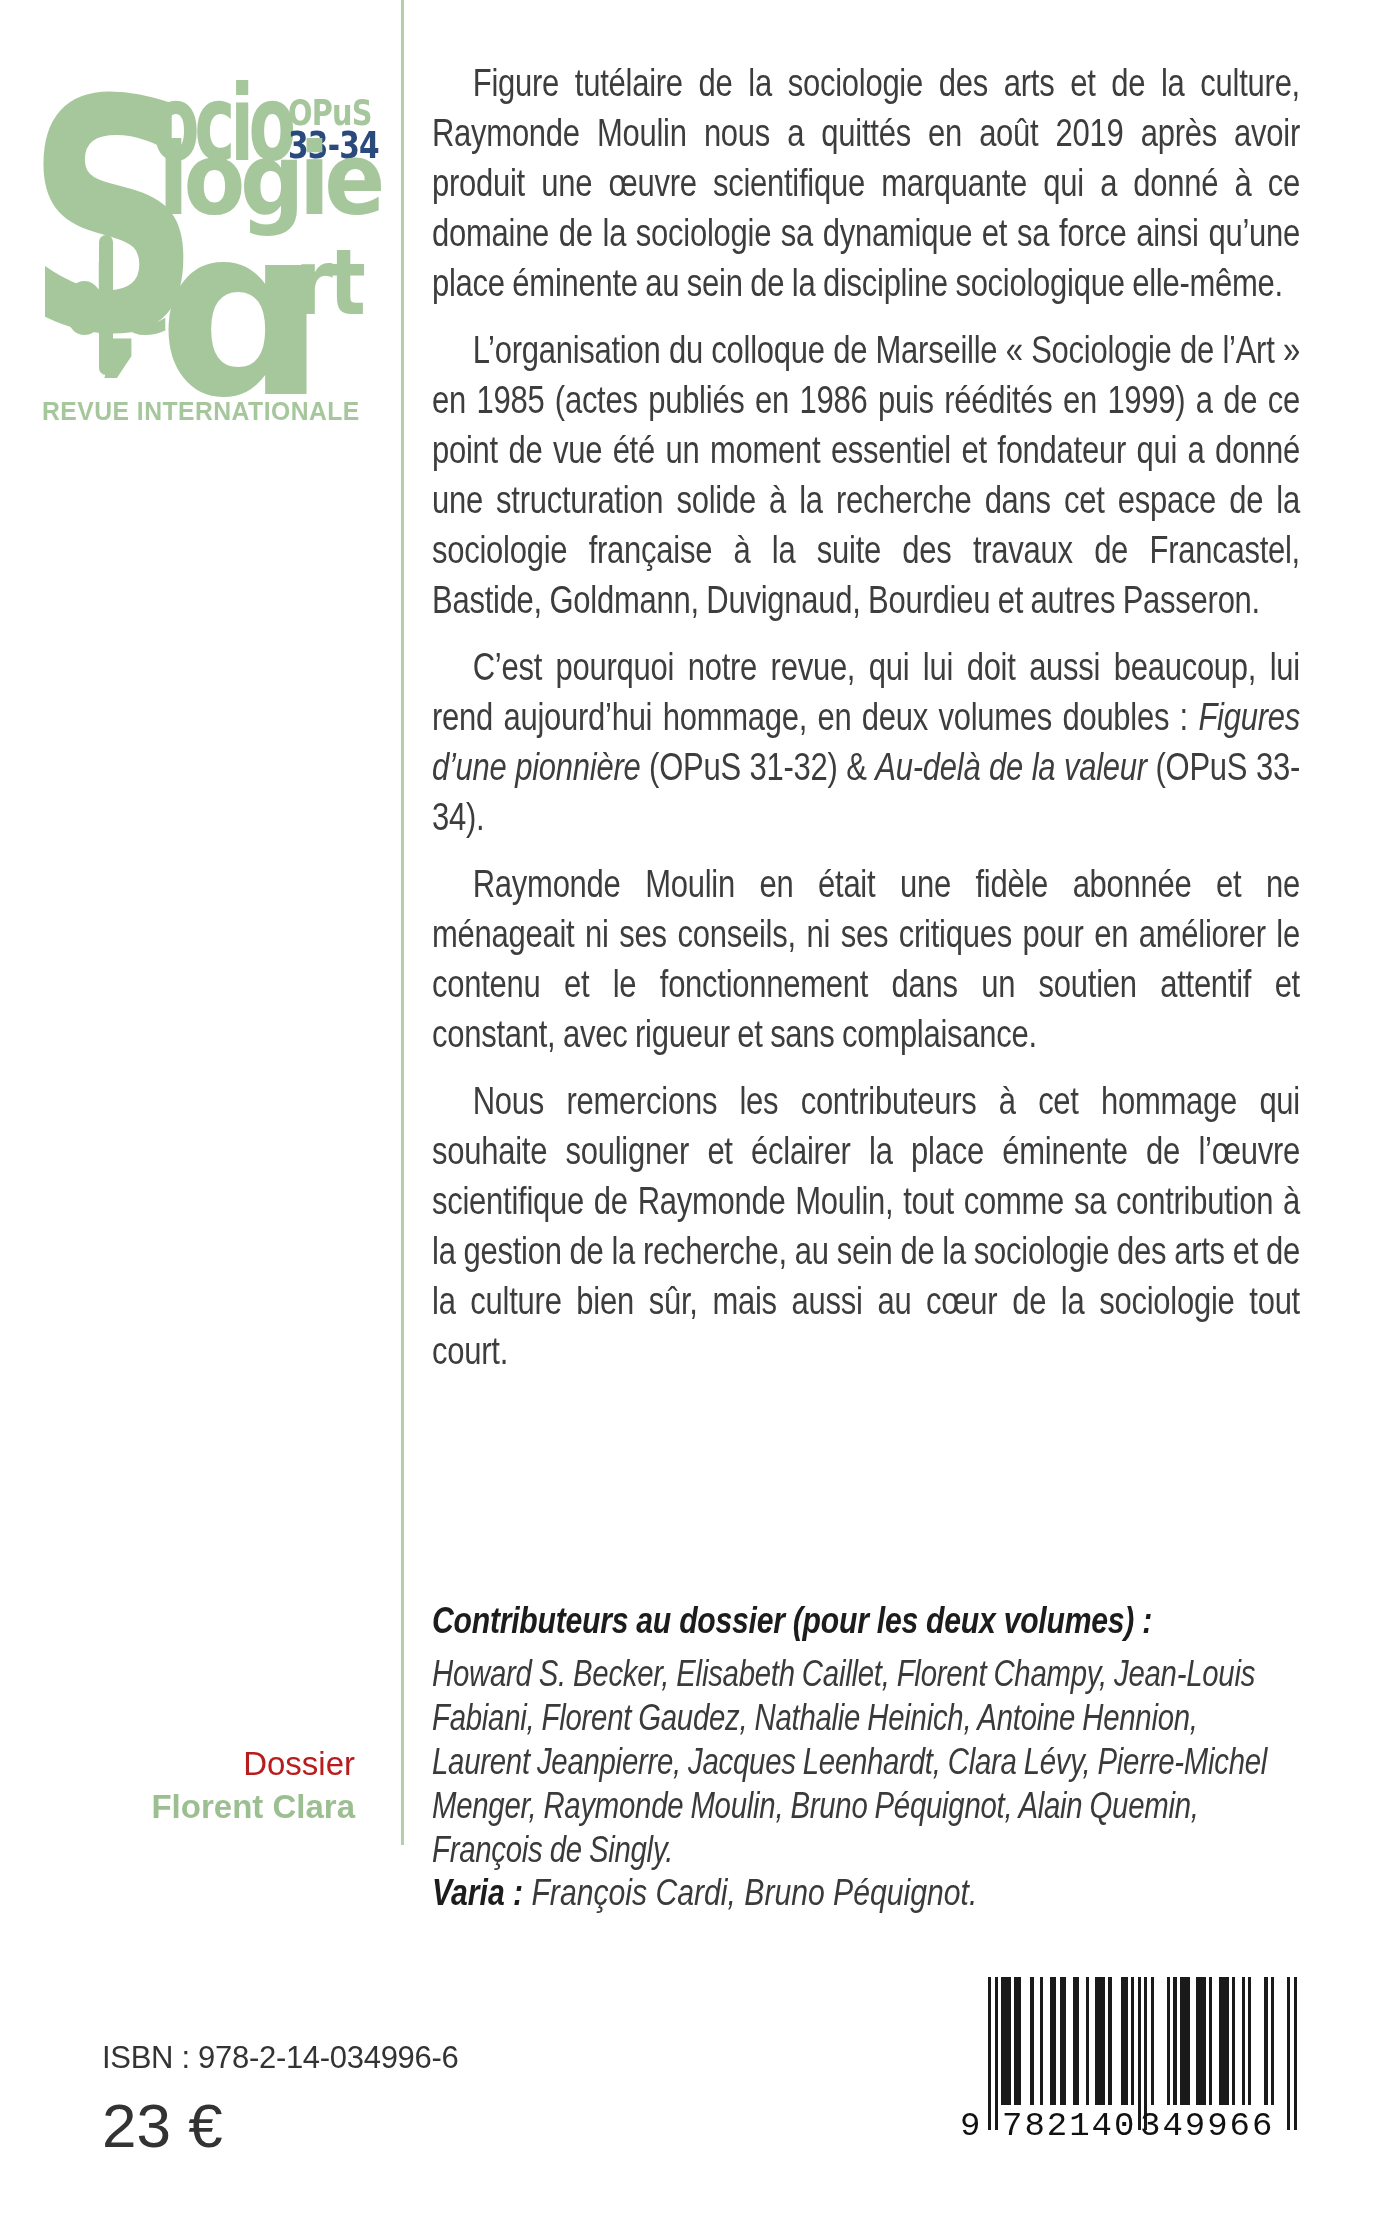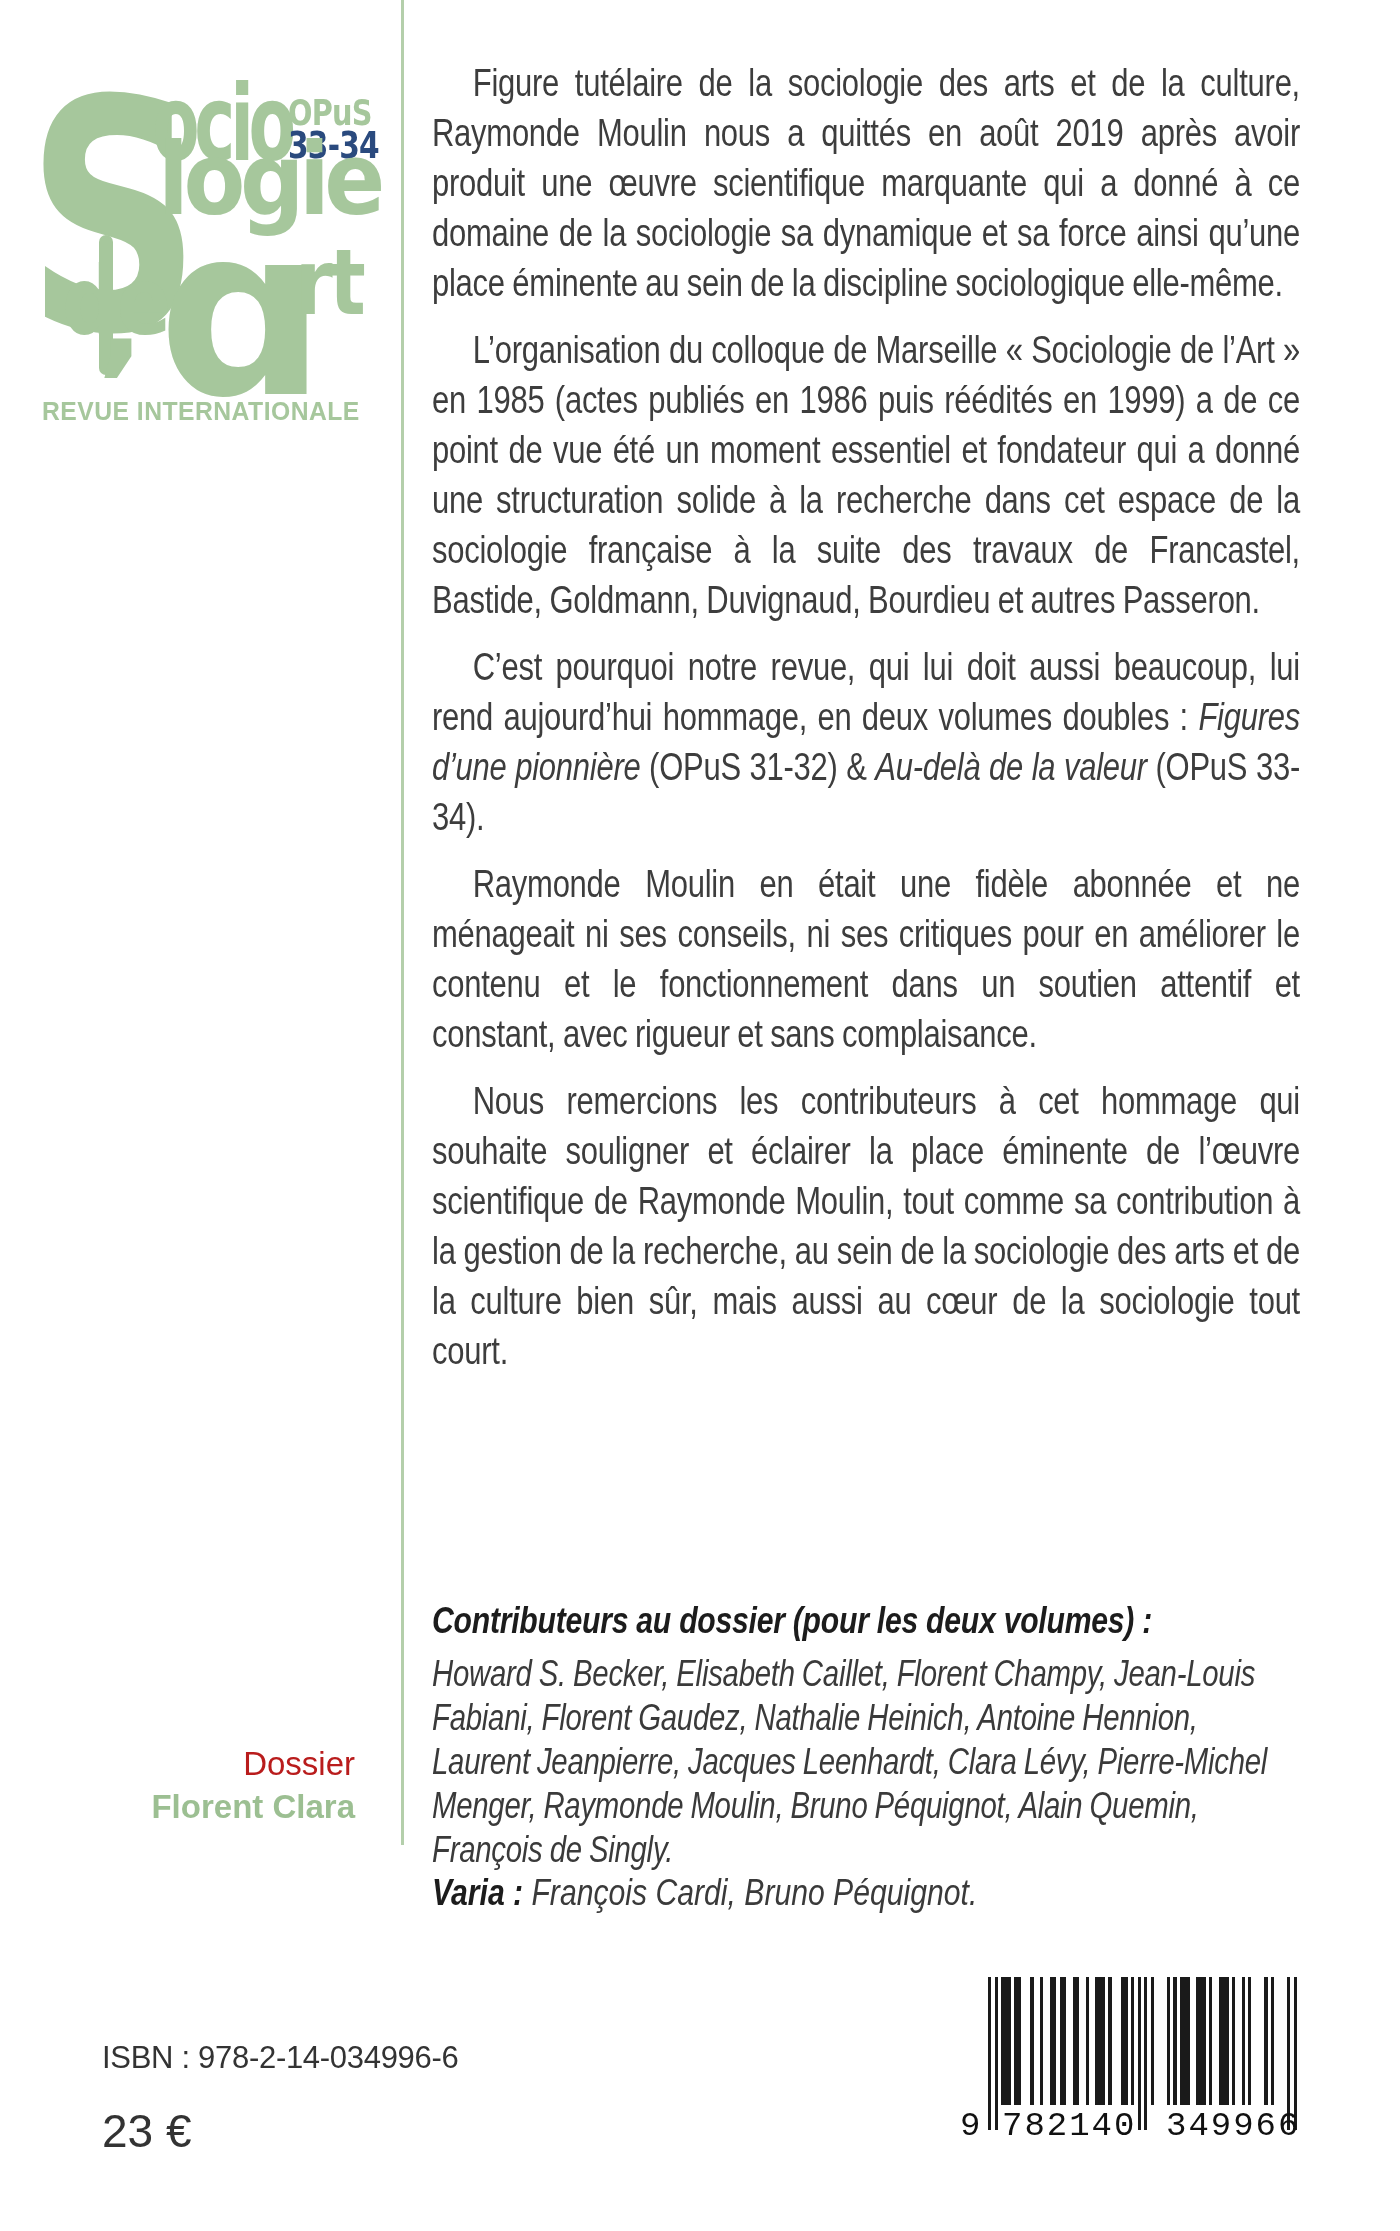--- a/index.html
+++ b/index.html
@@ -73,32 +73,32 @@
   
   .dossier{
     position:absolute;left:40px;top:1742px;width:315px;
     text-align:right;font-size:33px;line-height:43px;
   }
   .dossier .light{color:#b91c1c;}
   .dossier .strong{color:#9cbf92;font-weight:bold;}
   
   .isbn-block{position:absolute;left:102px;top:2040px;color:#333;}
   .isbn-line{font-size:31px;letter-spacing:-0.3px;}
-  .price-line{font-size:46px;margin-top:28px;}
+  .price-line{font-size:62px;margin-top:14px;}
   .barcode{position:absolute;left:958px;top:1977px;width:350px;height:180px;}
   .barcode-bars{position:absolute;left:30px;top:0;width:310px;height:155px;}
   .bar{position:absolute;top:0;width:3.25px;height:128px;background:#1a1a1a;}
   .bar.guard{height:153px;}
   .barcode-digit{
     position:absolute;top:130px;font-family:"Liberation Mono",monospace;
     font-size:34px;color:#111;letter-spacing:2px;white-space:nowrap;
   }
   .bd-9{left:2px;}
   .bd-left{left:44px;}
-  .bd-right{left:208px;}
+  .bd-right{left:182px;}
 </style>
 </head>
 <body>
 
 <div class="page">
 
   <div class="green-rule"></div>
 
   <div>
     <span class="logo-piece logo-s">S</span>

